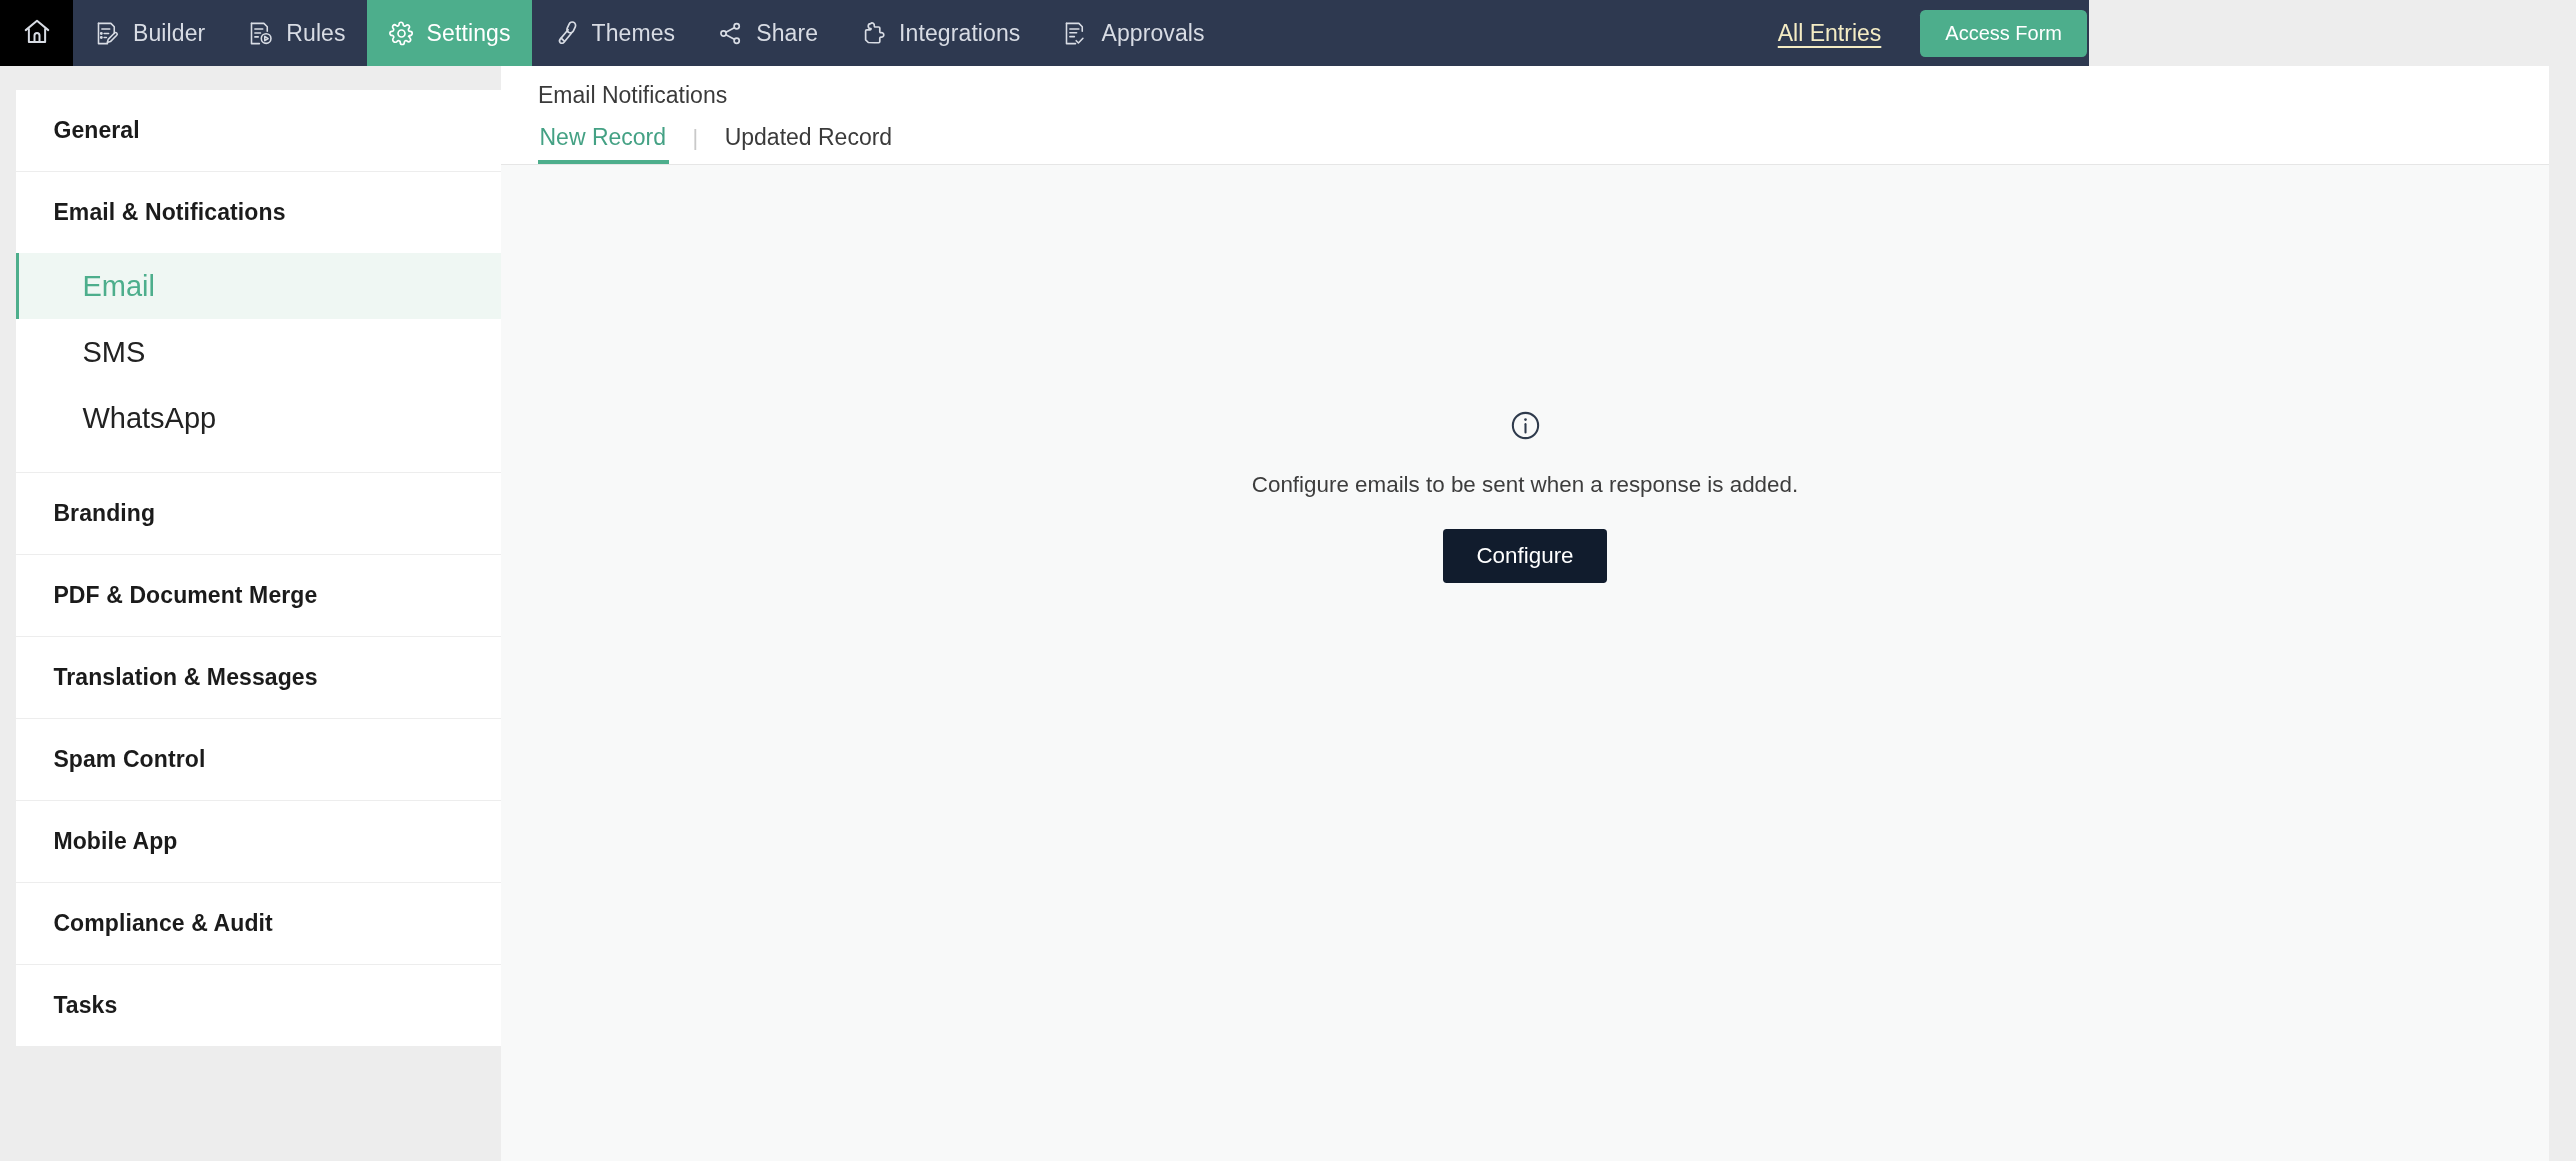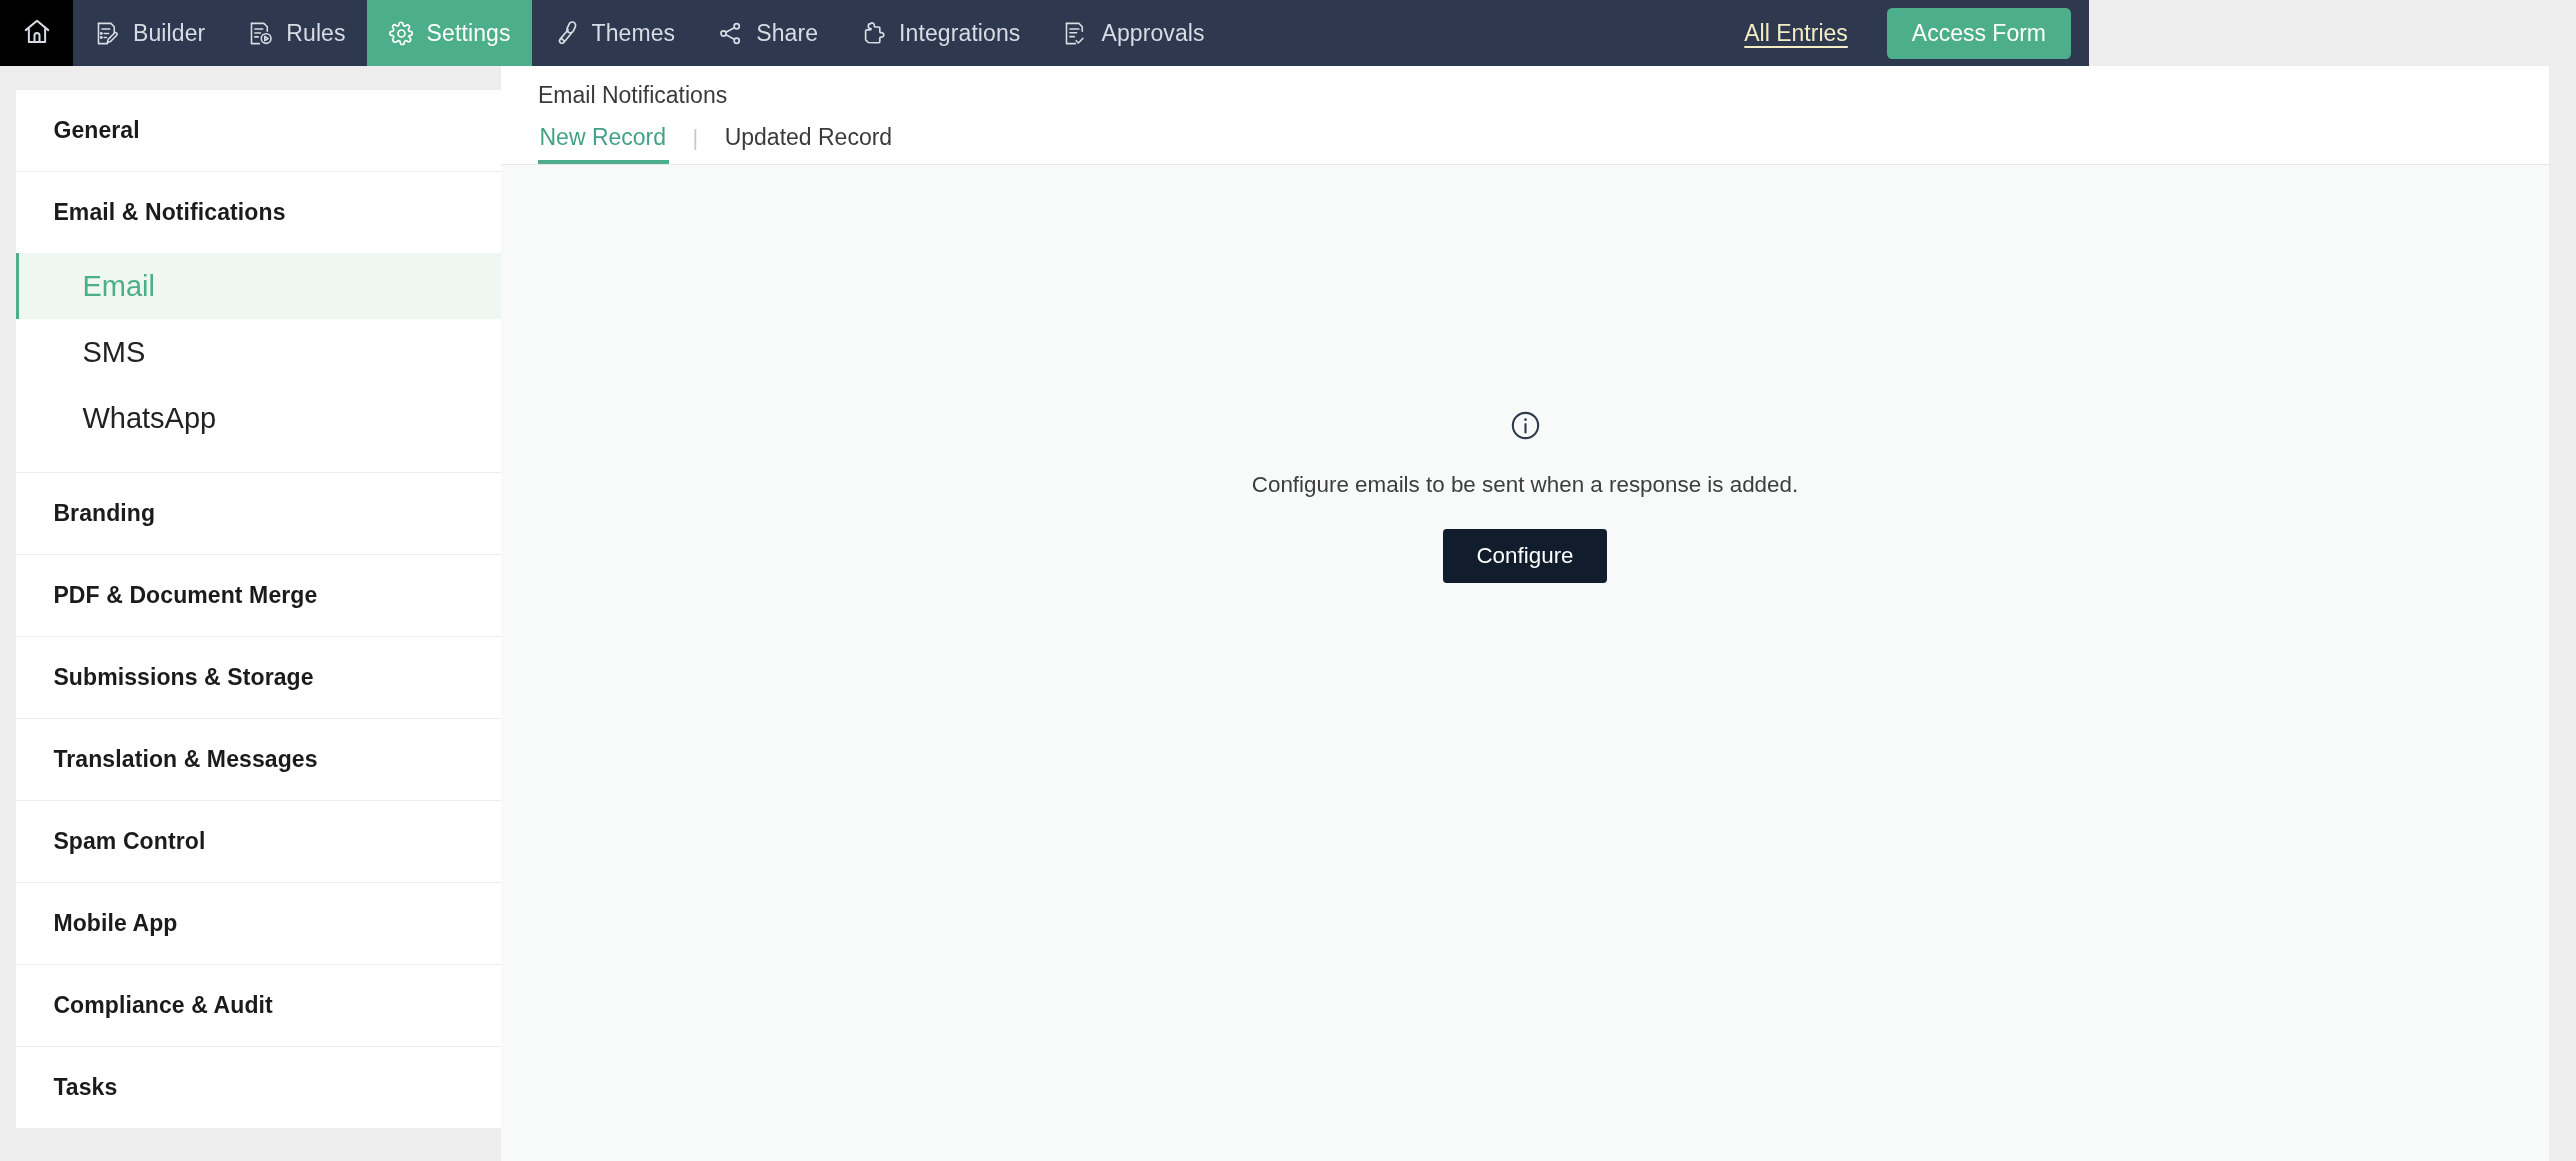--- a/index.html
+++ b/index.html
@@ -33,23 +33,23 @@
   .nav-item svg { display: block; flex: none; }
   .nav-spacer { flex: 1 1 auto; }
   .all-entries {
     color: #F4ECC4; font-size: 23px;
     text-decoration: underline; text-underline-offset: 4.5px;
     cursor: pointer; padding: 0 15px; align-self: center;
     white-space: nowrap;
   }
   .access-form-btn {
     align-self: center;
-    margin-left: 24px; margin-right: 18px;
+    margin-left: 24px; margin-right: 2px;
     background: #4DAE8C; color: #FFFFFF;
-    font-size: 23px; border: none; border-radius: 5.2px;
+    font-size: 20px; border: none; border-radius: 5.2px;
     padding: 12px 25px; cursor: pointer;
     font-family: "Liberation Sans", sans-serif;
     white-space: nowrap;
   }
 
   
   .sidebar {
     position: absolute; left: 0; top: 66px;
     width: 501px; height: 1096px;
     background: #EDEDED;
@@ -306,30 +306,20 @@
       <div class="section-header">
         <span class="section-title">PDF &amp; Document Merge</span>
         <span class="chev">
           <svg width="22.4" height="22.4" viewBox="0 0 24 24" fill="none" stroke="#3A3A3A" stroke-width="2" stroke-linecap="round" stroke-linejoin="round">
               <path d="M5 9l7 7 7-7"></path>
             </svg>
         </span>
       </div>
     </div>
 
-    <div class="section">
-      <div class="section-header">
-        <span class="section-title">Submissions &amp; Storage</span>
-        <span class="chev">
-          <svg width="22.4" height="22.4" viewBox="0 0 24 24" fill="none" stroke="#3A3A3A" stroke-width="2" stroke-linecap="round" stroke-linejoin="round">
-              <path d="M5 9l7 7 7-7"></path>
-            </svg>
-        </span>
-      </div>
-    </div>
 
     <div class="section">
       <div class="section-header">
         <span class="section-title">Translation &amp; Messages</span>
         <span class="chev">
           <svg width="22.4" height="22.4" viewBox="0 0 24 24" fill="none" stroke="#3A3A3A" stroke-width="2" stroke-linecap="round" stroke-linejoin="round">
               <path d="M5 9l7 7 7-7"></path>
             </svg>
         </span>
       </div>

